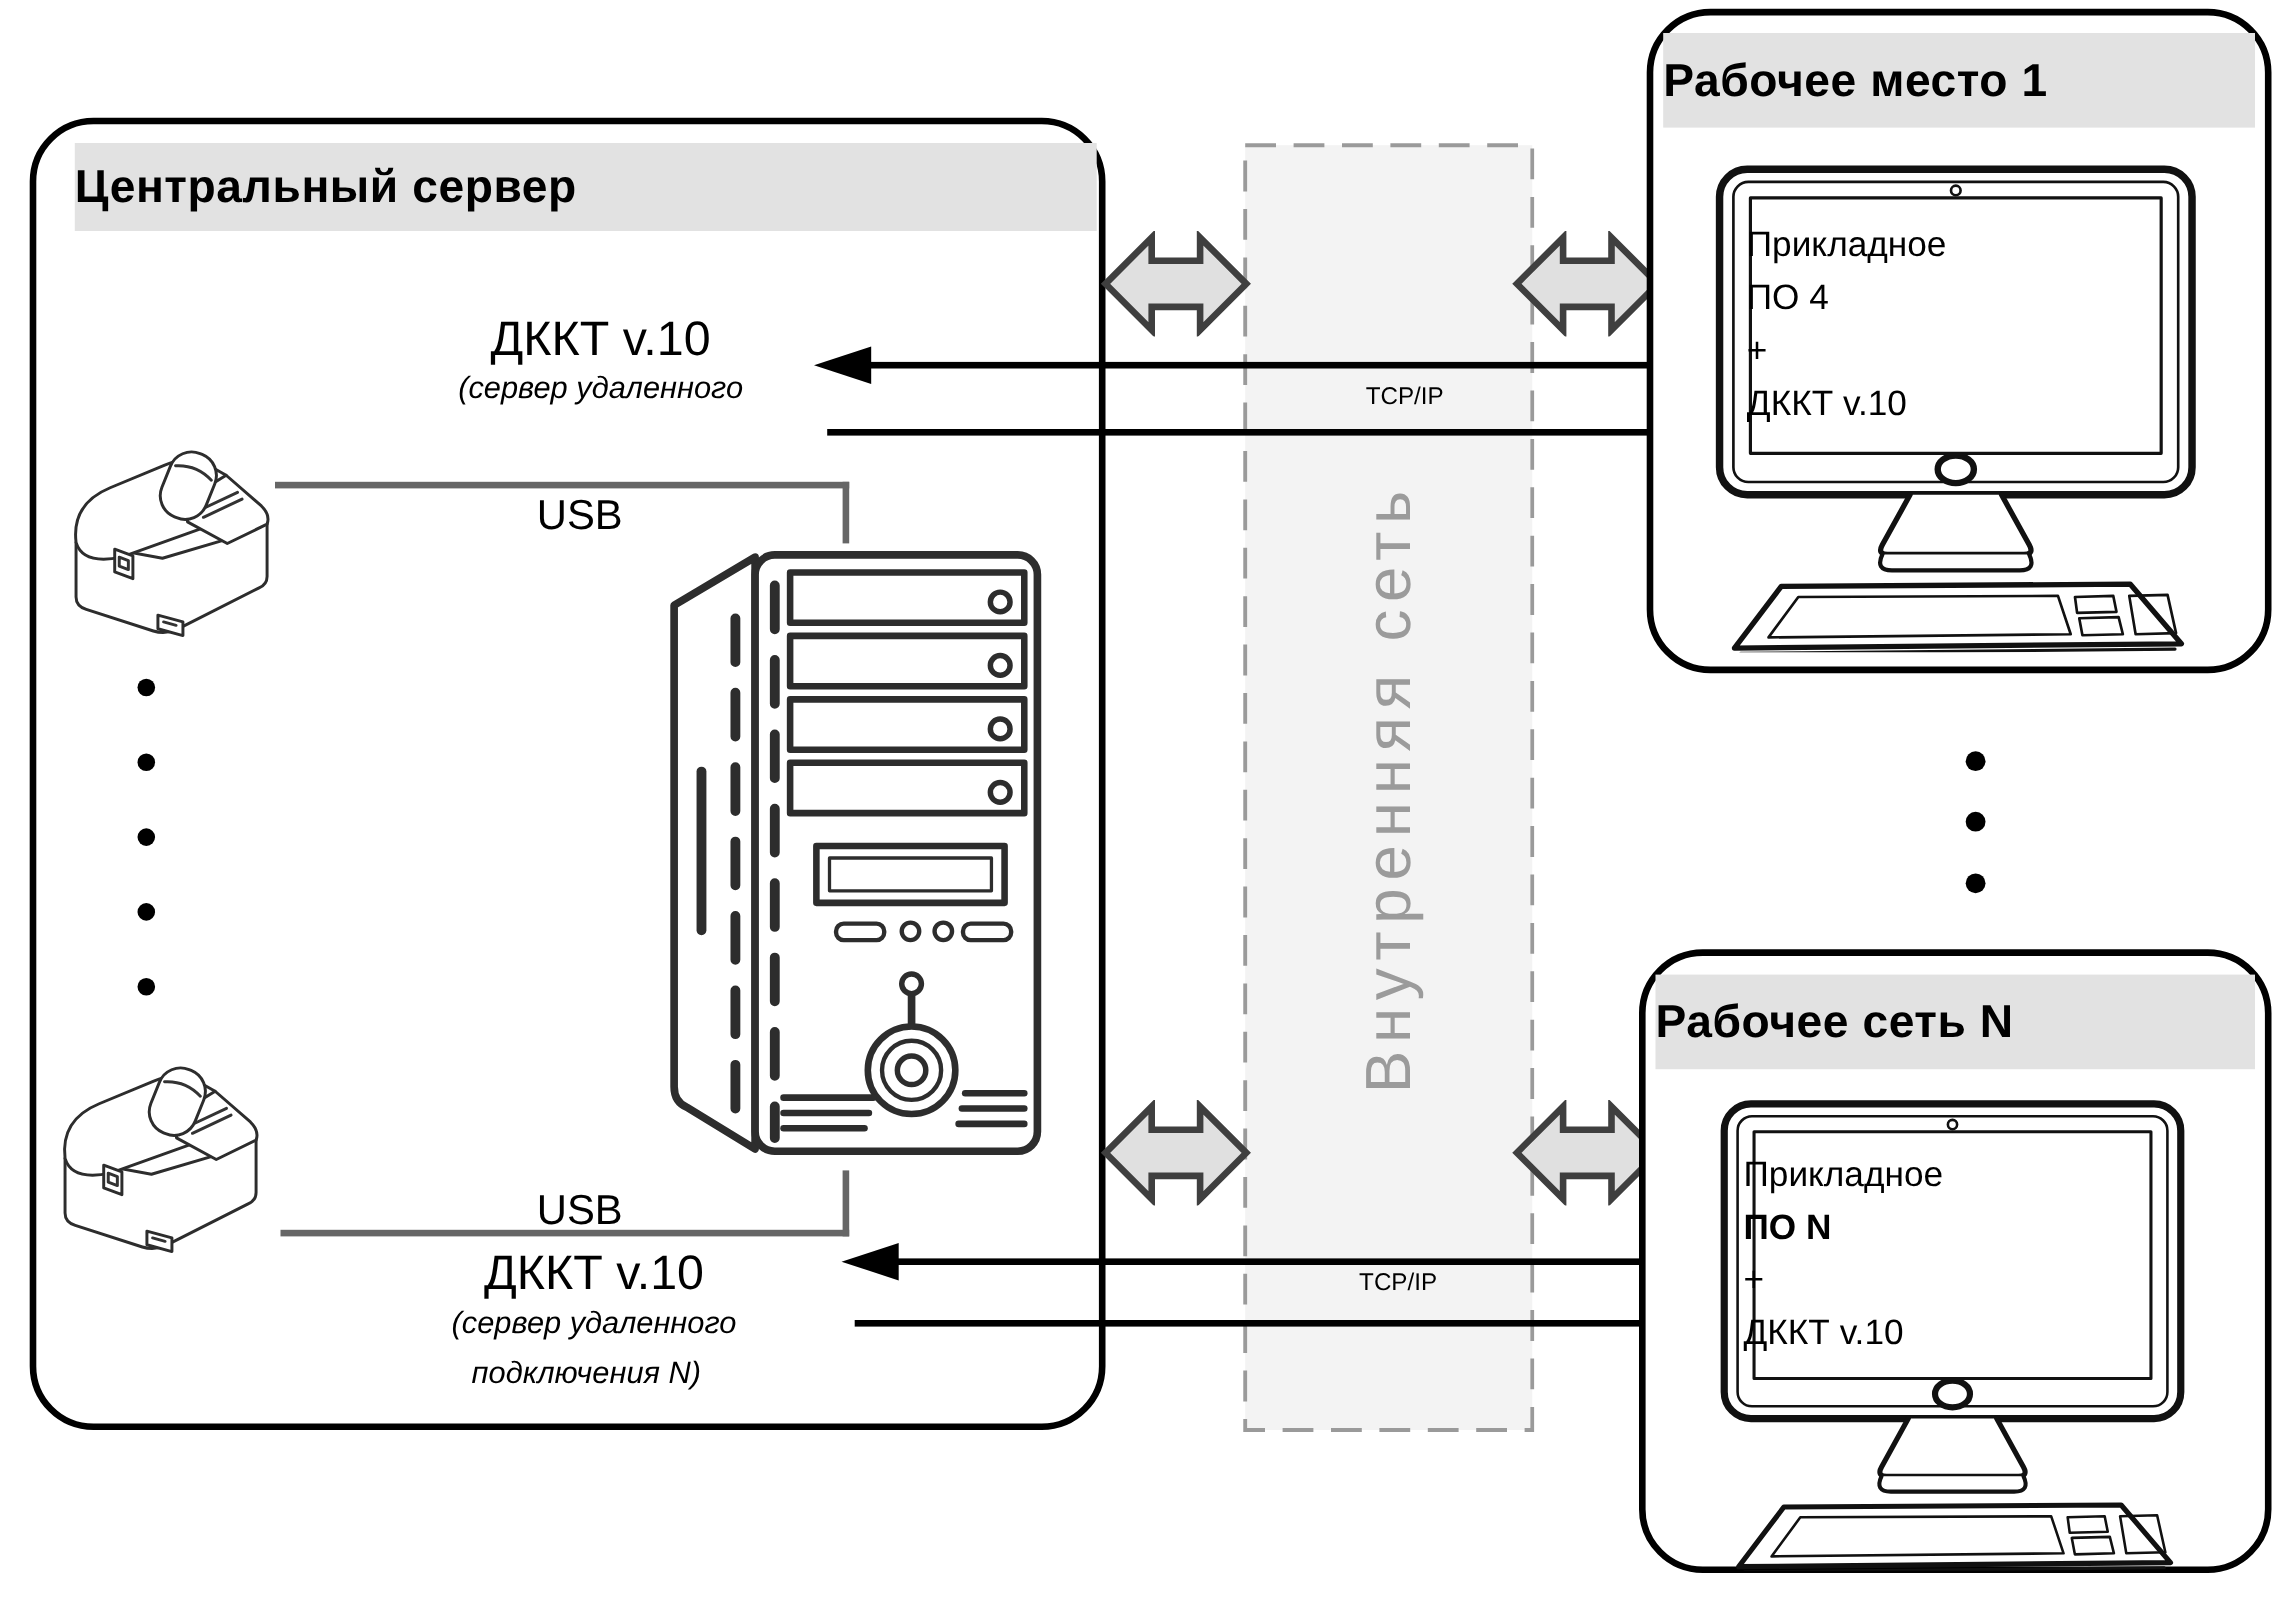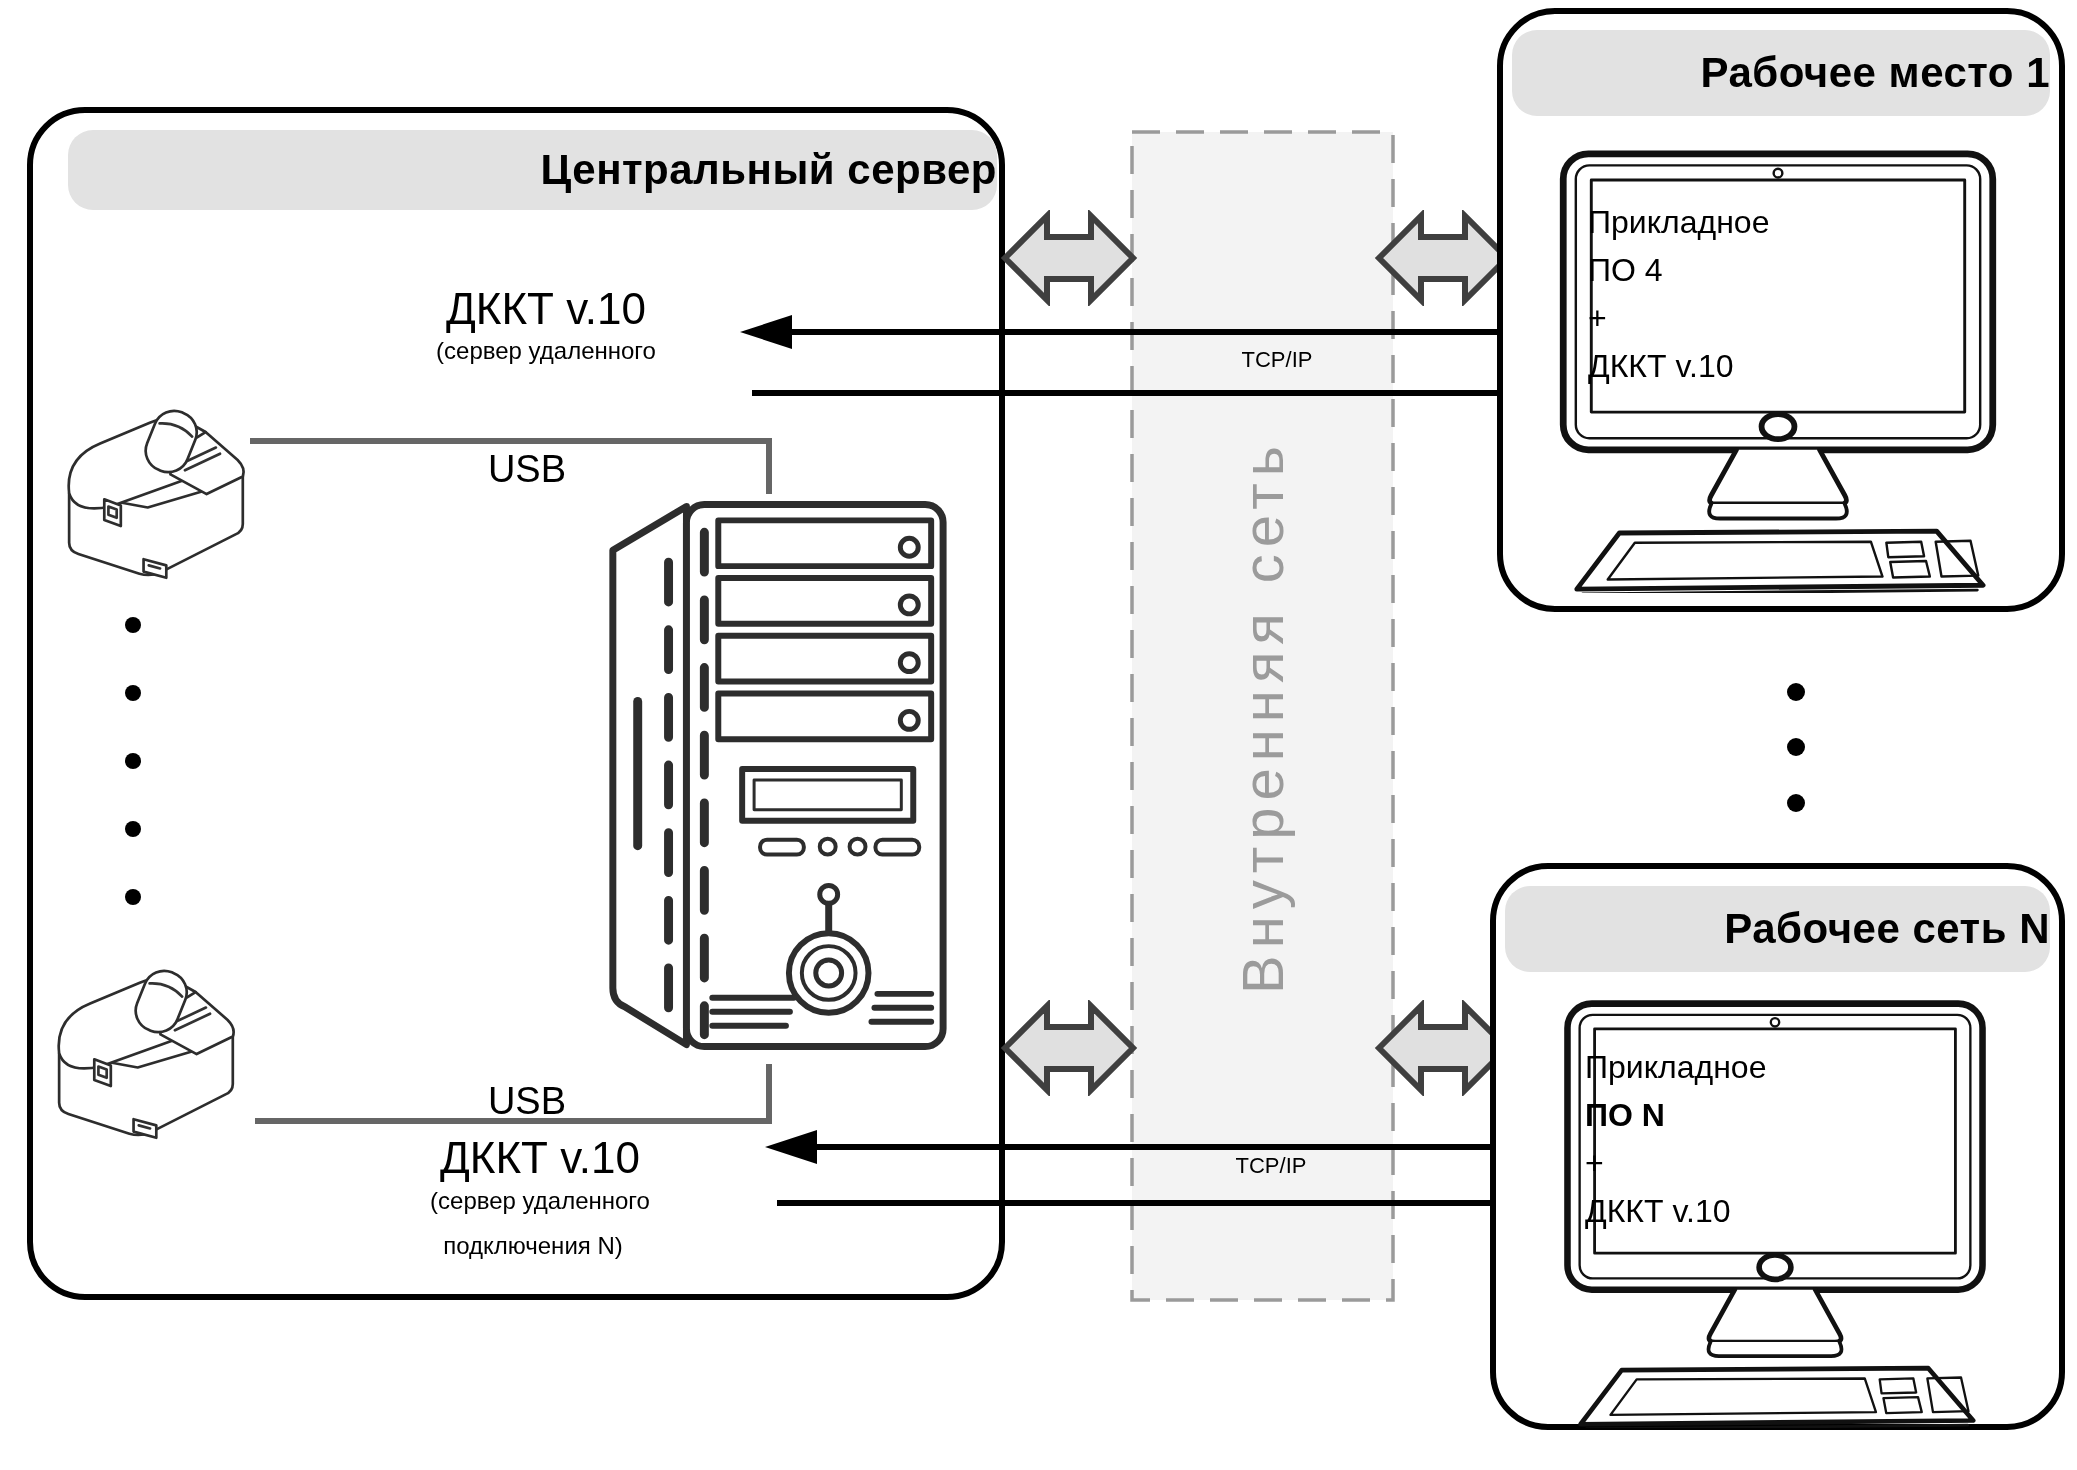--- a/index.html
+++ b/index.html
@@ -12,26 +12,26 @@
     position:relative; width:2077px; height:1470px; background:#fff;
     font-family:"Liberation Sans", sans-serif; color:#000; overflow:hidden;
   }
   .abs{position:absolute;}
   .box{
     position:absolute; border:6px solid var(--box-border); border-radius:58px;
     background:#fff; box-sizing:border-box;
   }
   .band{
     position:absolute; background:var(--band-bg); display:flex;
-    align-items:center; justify-content:flex-end;border-radius:25px;
+    align-items:center; justify-content:flex-start;
   }
   .band-title{font-weight:bold; font-size:42px; letter-spacing:0.5px;}
   .lbl{position:absolute; text-align:center; white-space:nowrap;}
   .lbl-big{font-size:44px;}
-  .lbl-med{font-size:24px;}
+  .lbl-med{font-size:28px;font-style:italic;}
   .lbl-usb{font-size:38px;}
   .lbl-tcp{font-size:22px;}
   .screen-line{
     position:absolute; width:380px; text-align:left; font-size:32px;
     line-height:48px; white-space:nowrap;
   }
   .hline{position:absolute; height:6px; background:var(--line-black);}
   .vwire{position:absolute; width:6px; background:var(--wire-gray);}
   .hwire{position:absolute; height:6px; background:var(--wire-gray);}
   .head-left{

